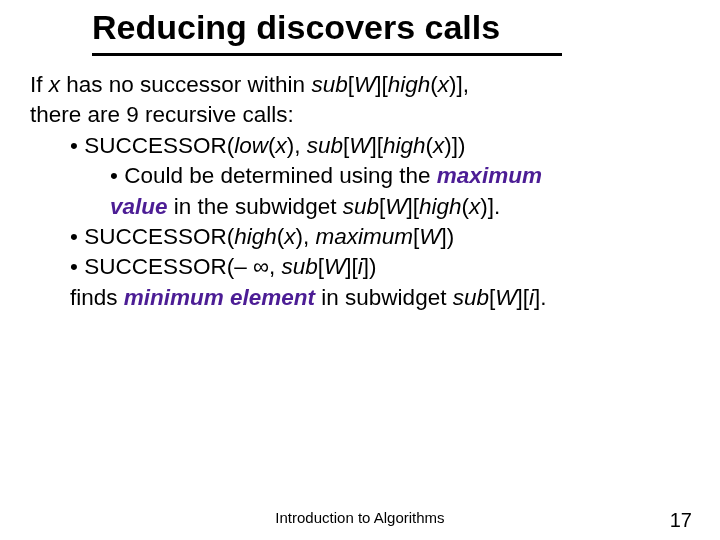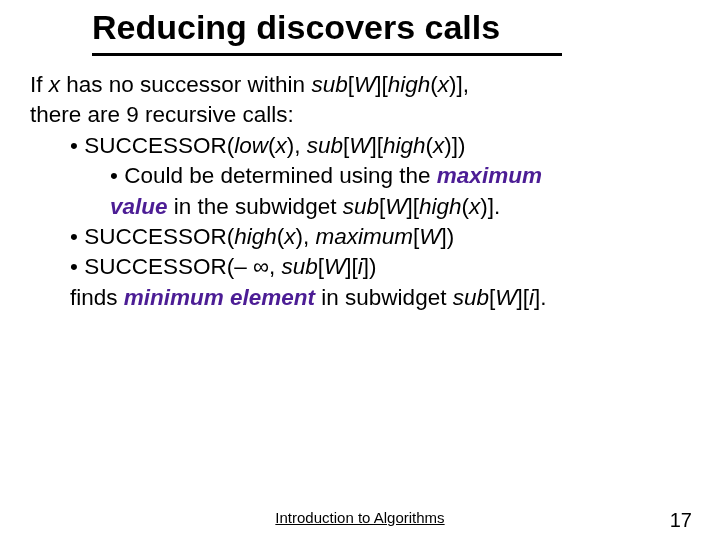--- a/index.html
+++ b/index.html
@@ -43,21 +43,20 @@
   .it { font-style: italic; }
   .em-red { color: #4c1d95; font-weight: bold; font-style: italic; }
   .footer-center {
     position: absolute;
     bottom: 14px;
     left: 0;
     width: 100%;
     text-align: center;
     font-size: 15px;
     color: #000;
-    text-decoration: underline;
   }
   .footer-right {
     position: absolute;
     bottom: 8px;
     right: 28px;
     font-size: 20px;
     color: #000;
   }
 </style>
 </head>

